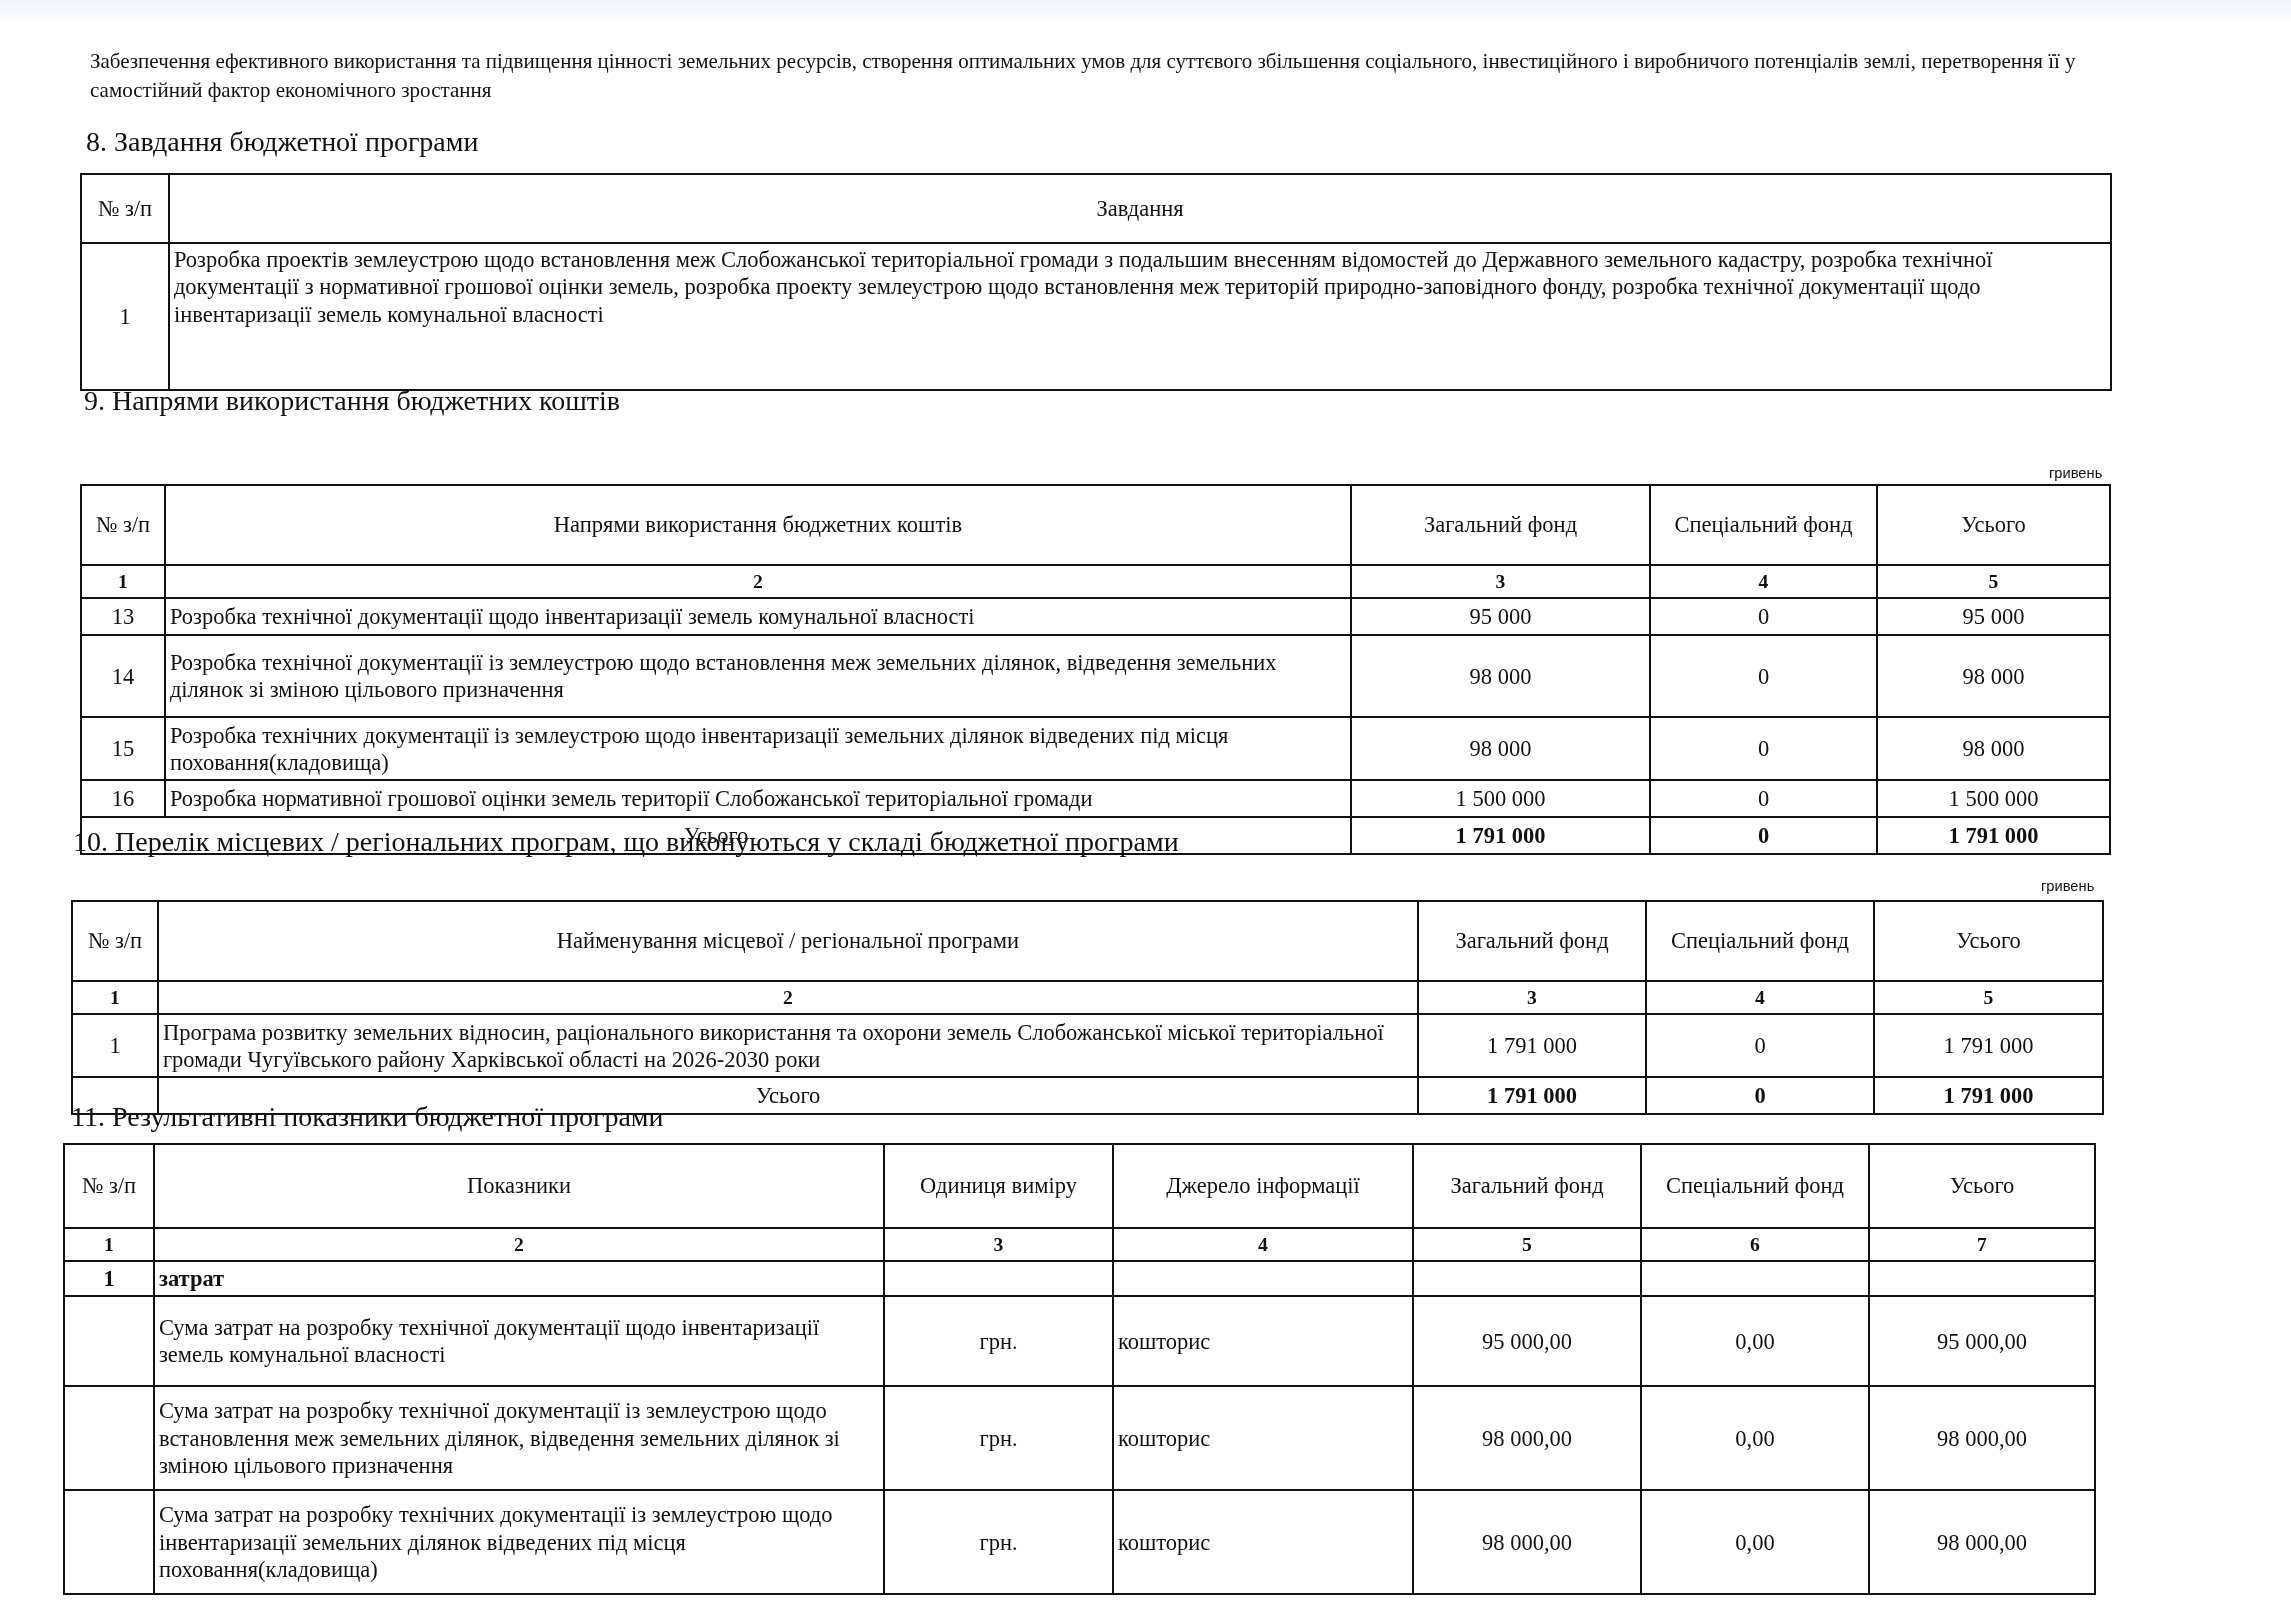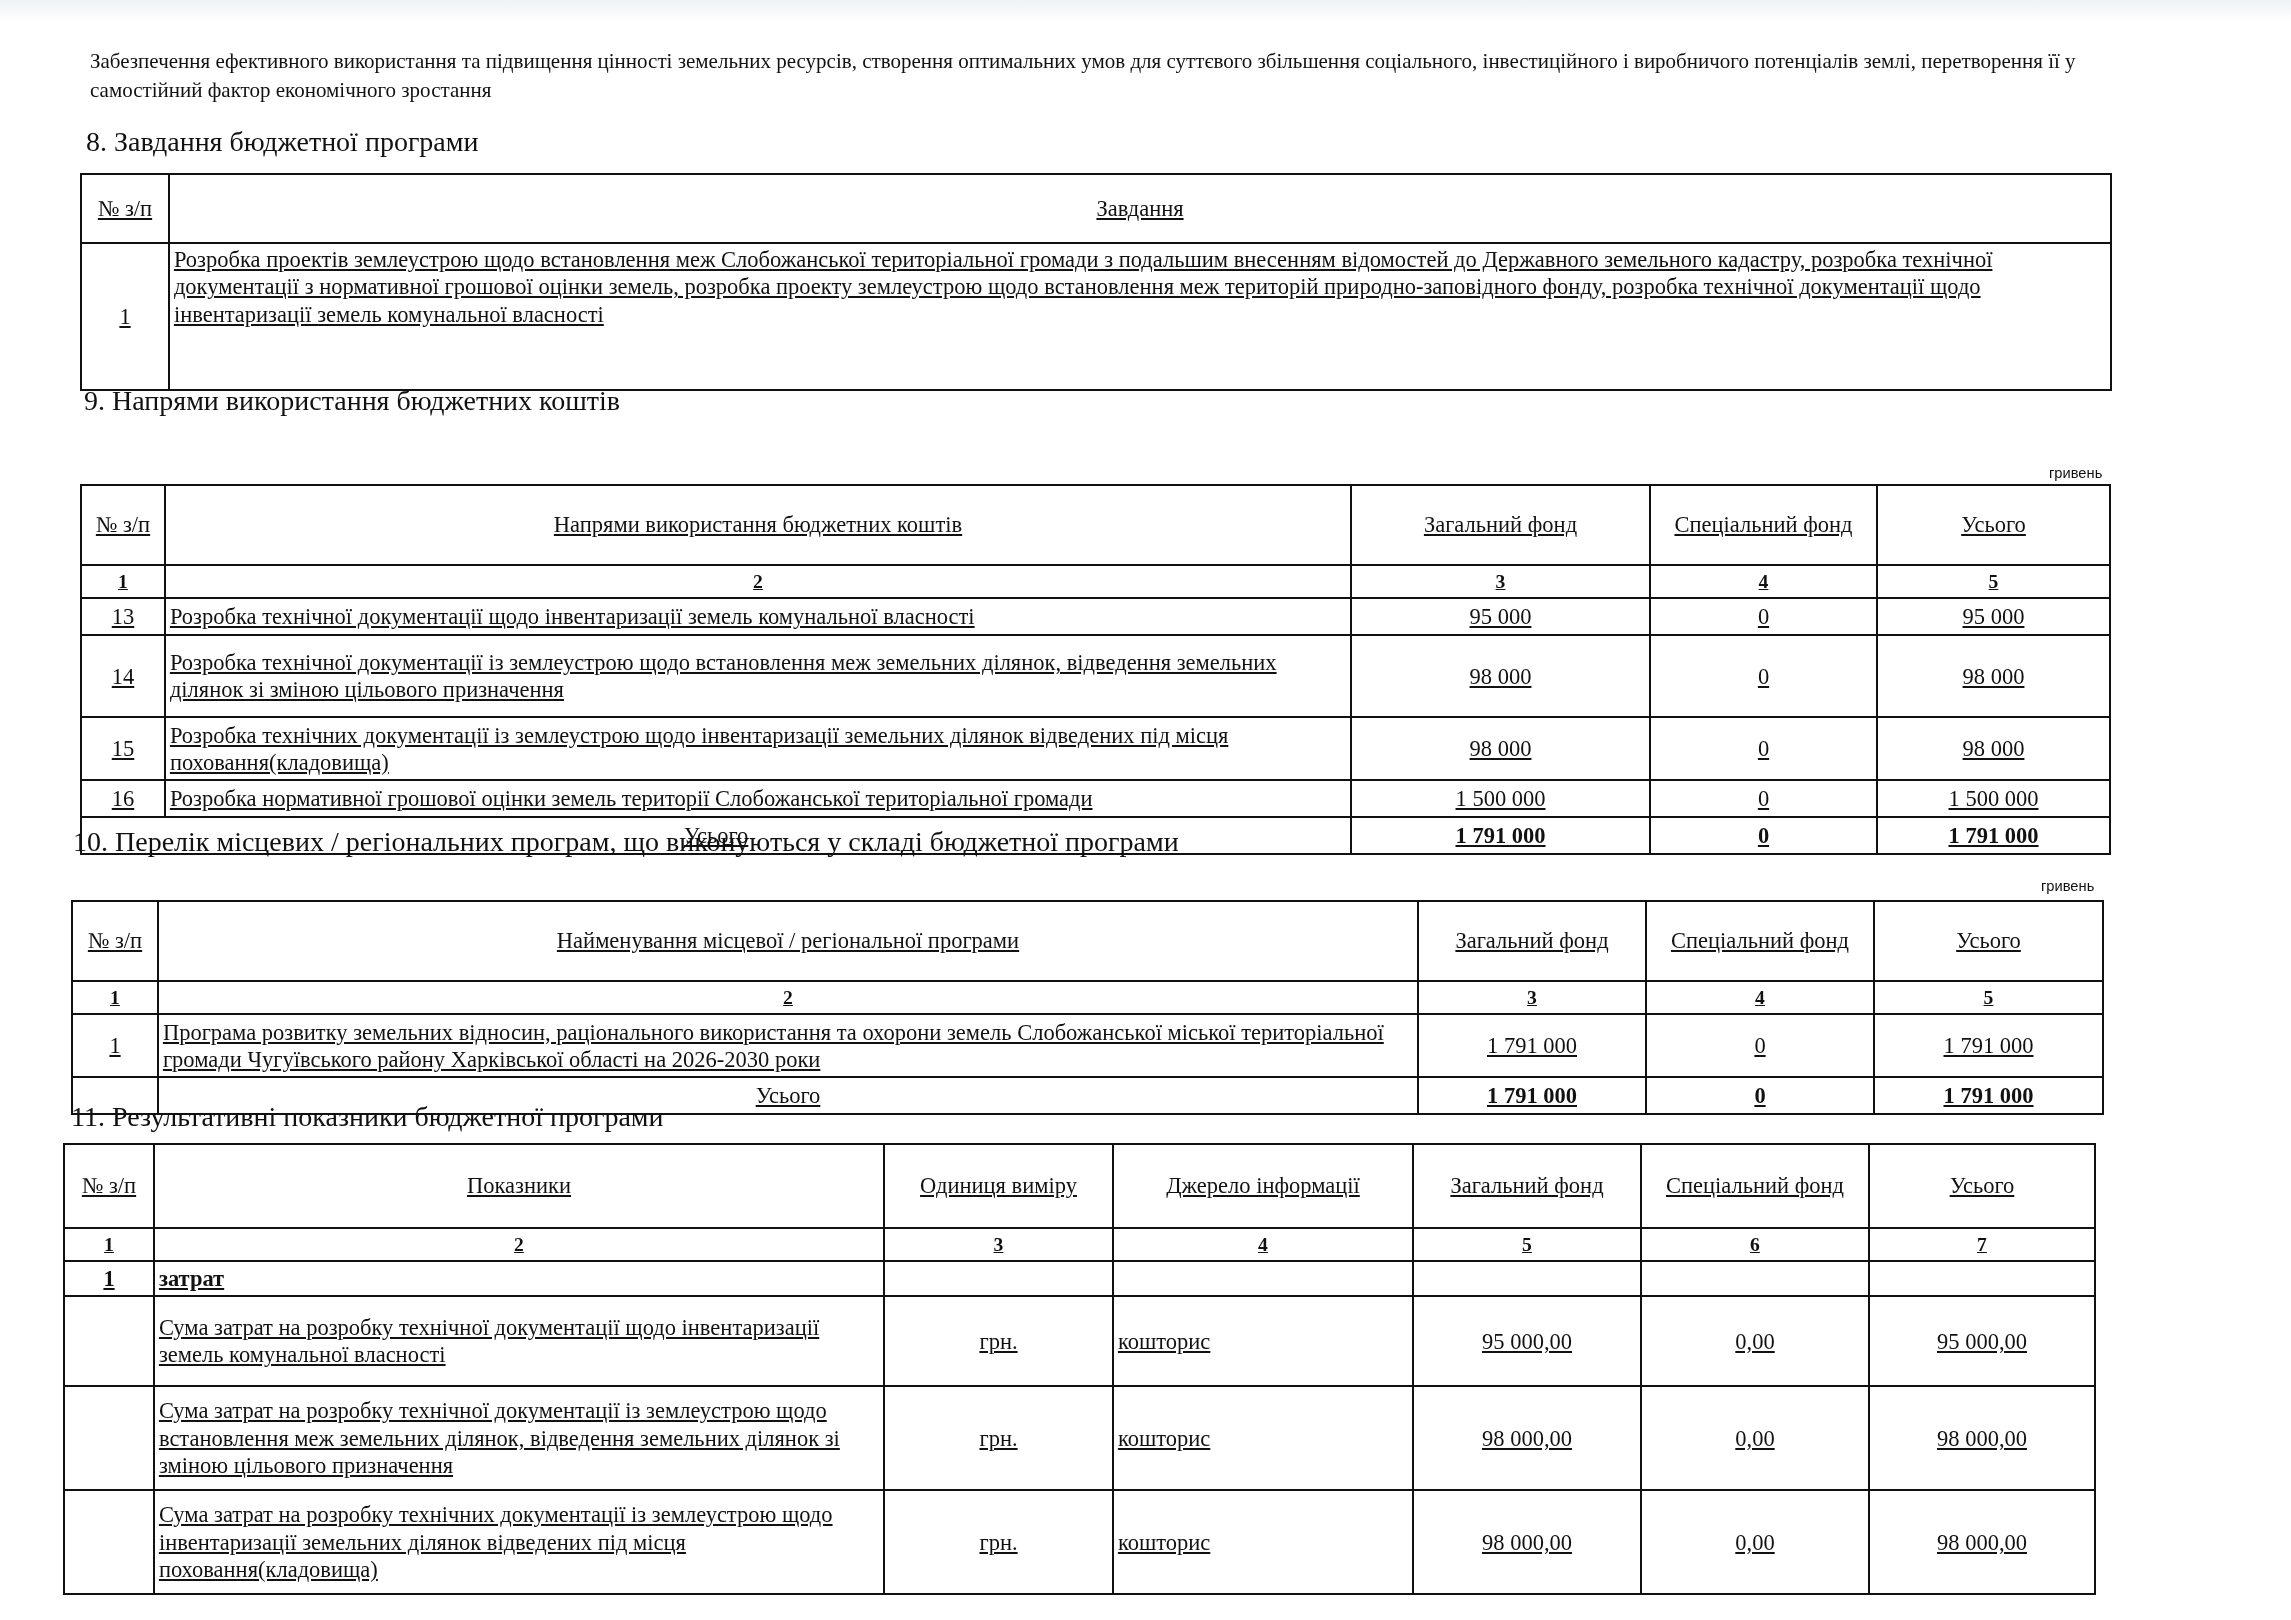--- a/index.html
+++ b/index.html
@@ -2,21 +2,21 @@
 <html><head>
 <meta charset="utf-8">
 <style>
   html, body { margin:0; padding:0; background:#ffffff; }
   body { width:2292px; height:1620px; position:relative; overflow:hidden;
          font-family:"Liberation Serif", "DejaVu Serif", serif; color:#111; }
   .topband { position:absolute; left:0; top:0; width:2292px; height:21.6px;
              background:linear-gradient(#eef3f8,#ffffff); }
   .para { position:absolute; left:90px; top:47px; width:2019px; font-size:21px; line-height:29px; }
   .heading { position:absolute; font-size:28px; line-height:33px; }
-  table { position:absolute; border-collapse:collapse; table-layout:fixed;text-decoration:underline; }
+  table { position:absolute; border-collapse:collapse; table-layout:fixed; }
   td { border:2.5px solid #111; padding:2px 3.9px; font-size:22.5px; line-height:27.4px; vertical-align:middle; }
   .c { text-align:center; }
   .r { text-align:center;margin-top:28px; }
   .b { font-weight:bold; }
   .num { font-size:19.6px; font-weight:bold; text-align:center; }
   .unit { position:absolute; font-family:"Liberation Sans", "DejaVu Sans", sans-serif; font-size:14.7px;text-align:center; }
 </style>
 </head>
 <body>
 

